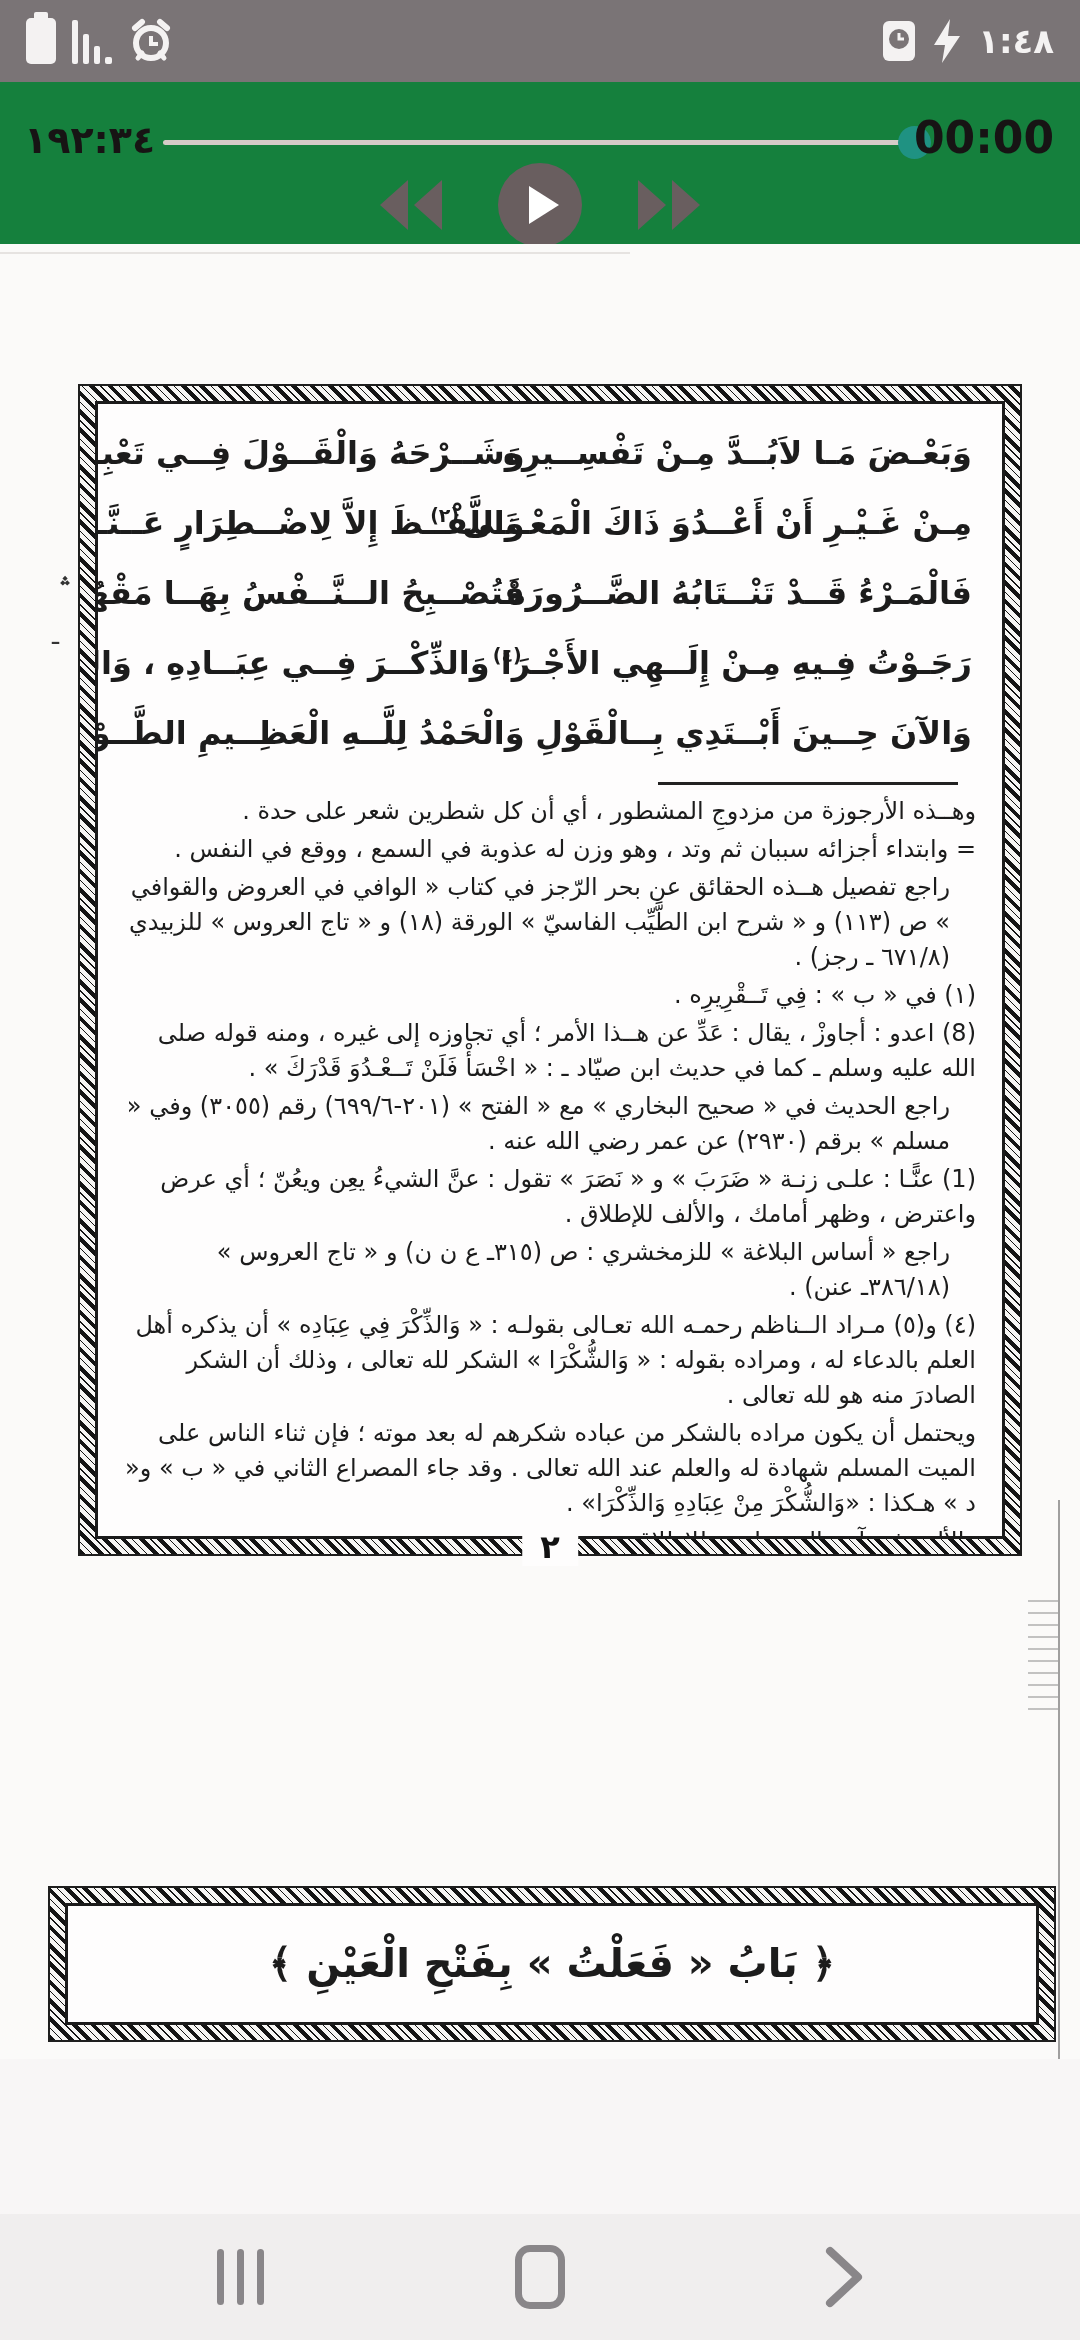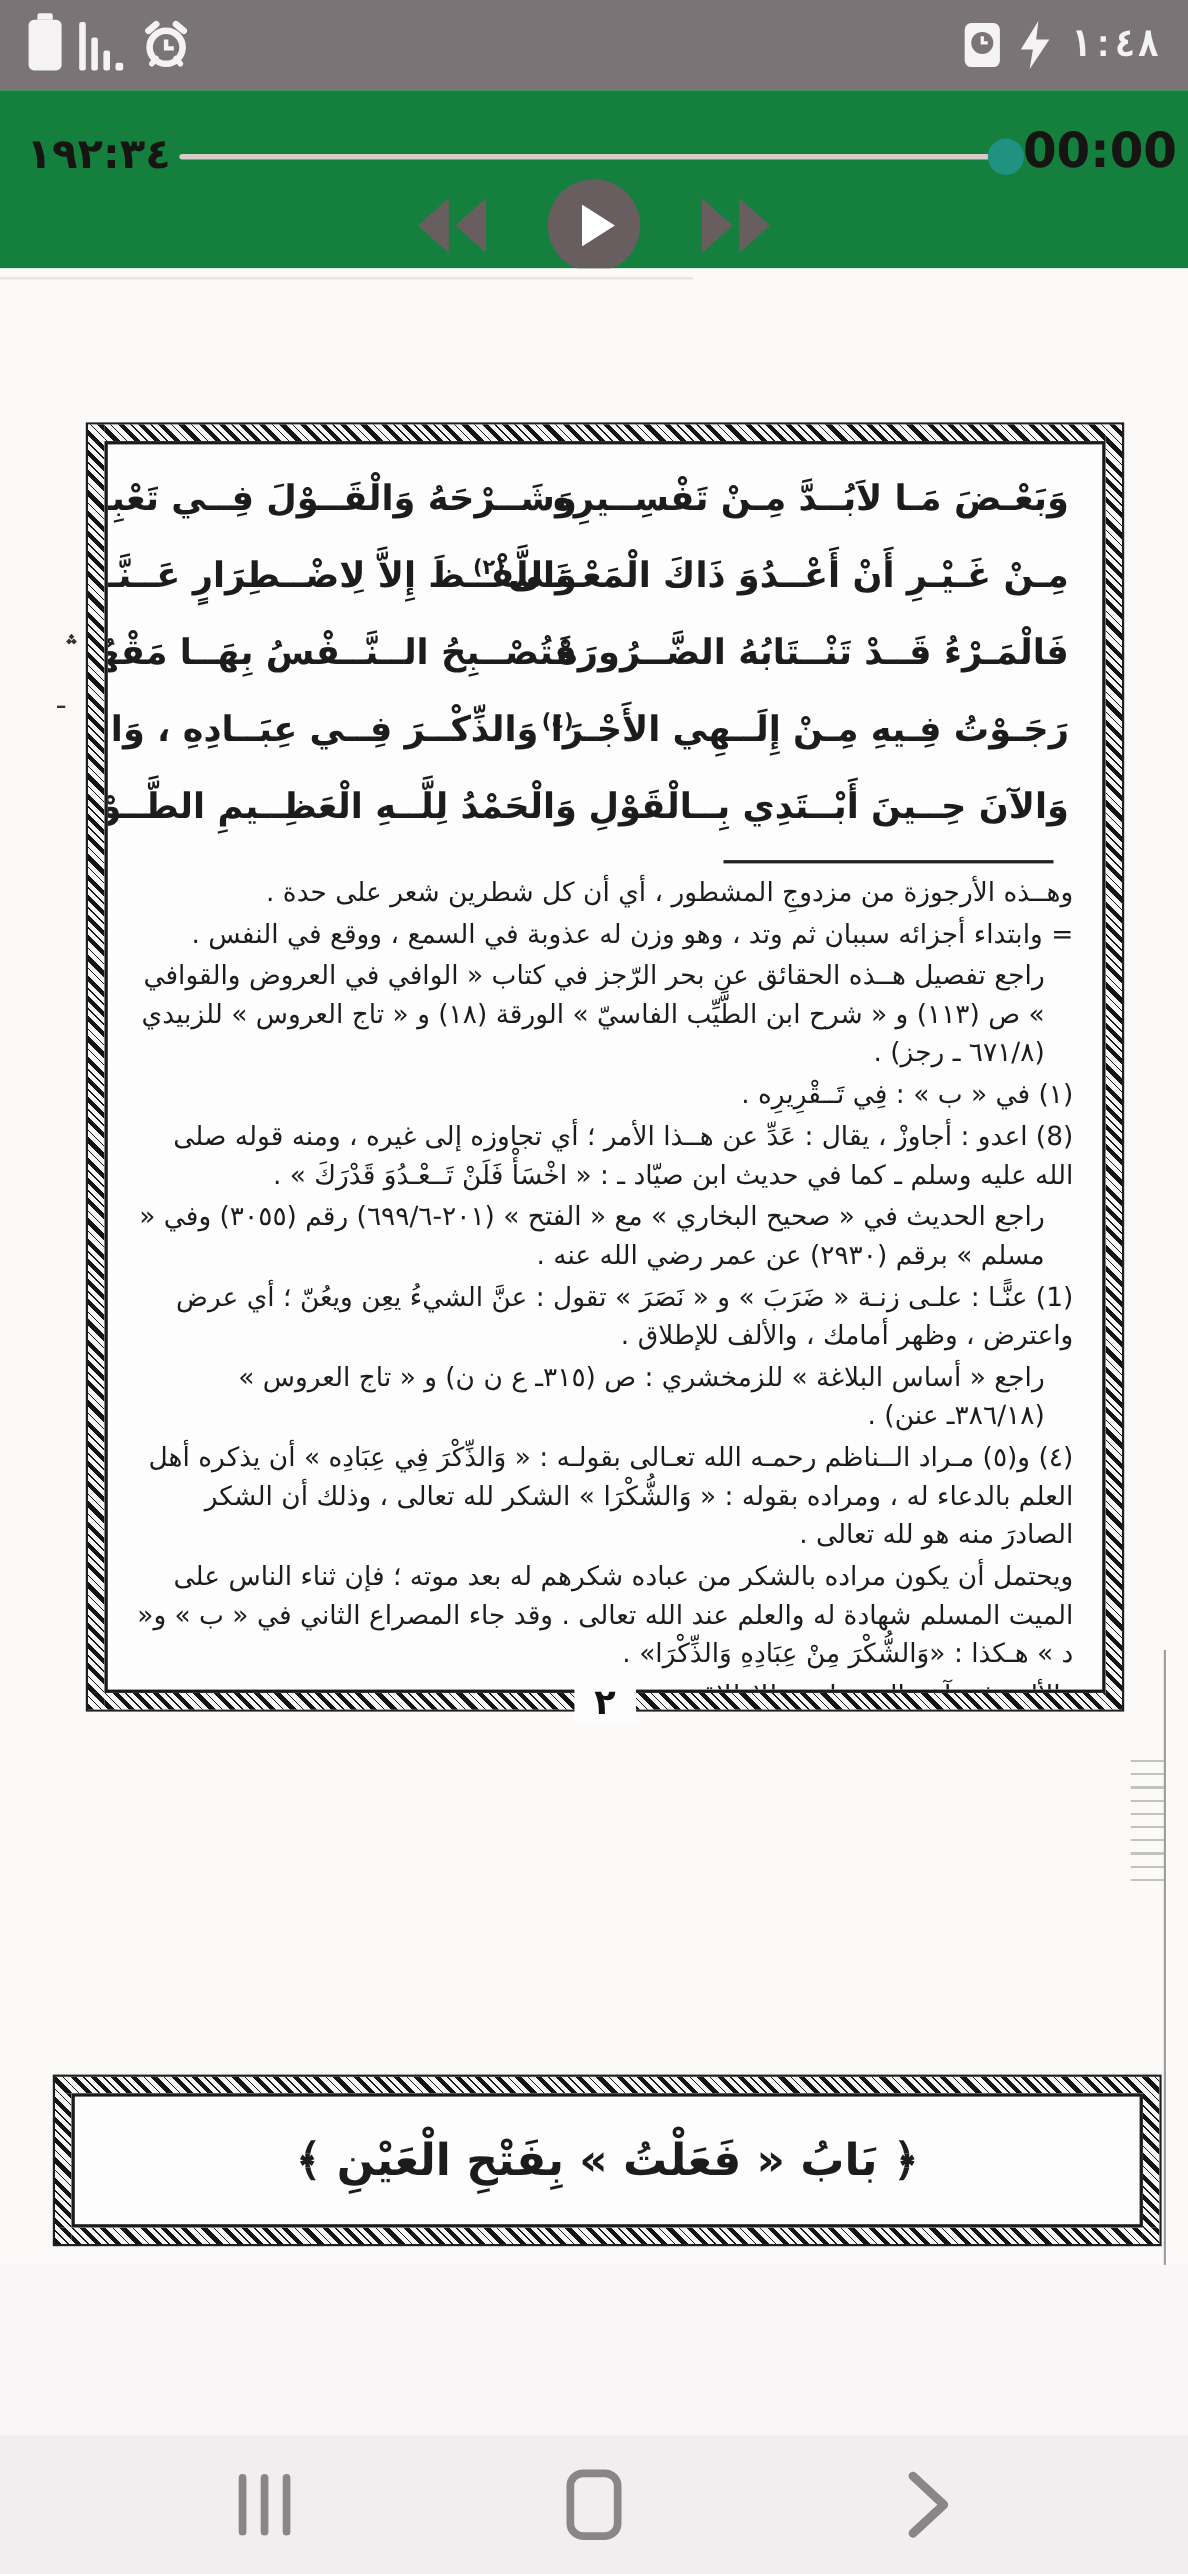--- a/index.html
+++ b/index.html
@@ -8,37 +8,37 @@
     background:#fbfaf9;
     font-family:"DejaVu Sans", sans-serif;
   }
   
   .status-bar{
     position:absolute;top:0;left:0;width:1080px;height:82px;
     background:#7a7476;display:flex;align-items:center;justify-content:space-between;
     padding:0 26px;box-sizing:border-box;color:#f4f2f2;
   }
   .sb-left,.sb-right{display:flex;align-items:center;gap:16px;}
-  .sb-time{font-size:34px;font-weight:bold;letter-spacing:1px;font-family:Liberation Mono, monospace;}
+  .sb-time{font-size:34px;font-weight:bold;letter-spacing:1px;}
   .battery{width:30px;height:46px;background:#f4f2f2;border-radius:5px;position:relative;}
   .battery:before{content:"";position:absolute;top:-6px;left:8px;width:14px;height:6px;background:#f4f2f2;border-radius:2px 2px 0 0;}
   .sig-bars{display:flex;align-items:flex-end;gap:5px;height:46px;}
   .sig-bars i{display:block;background:#f4f2f2;width:6px;border-radius:2px;}
   .sig-bars i:nth-child(1){height:44px;}
   .sig-bars i:nth-child(2){height:30px;}
   .sig-bars i:nth-child(3){height:18px;}
   .sig-bars i:nth-child(4){height:7px;width:7px;}
   
   .player{
     position:absolute;top:82px;left:0;width:1080px;height:162px;
     background:#15803d;
   }
   .time-label{font-size:38px;font-weight:bold;color:#171414;}
   .dur{position:absolute;left:24px;top:36px;}
-  .pos{position:absolute;right:10px;top:30px;font-size:44px;}
+  .pos{position:absolute;right:26px;top:30px;font-size:44px;}
   .track{position:absolute;left:163px;top:58px;width:752px;height:5px;background:#d5cbc7;border-radius:3px;}
   .thumb{position:absolute;left:898px;top:44px;width:33px;height:33px;border-radius:50%;background:#1f9282;}
   .controls{position:absolute;left:0;top:84px;width:1080px;height:78px;display:flex;align-items:center;justify-content:center;gap:56px;}
   .ctl-btn{border:none;background:none;padding:0;display:flex;align-items:center;justify-content:center;cursor:pointer;}
   .play-circle{width:84px;height:84px;border-radius:50%;background:#695e5f;display:flex;align-items:center;justify-content:center;}
   
   .content{position:absolute;top:244px;left:0;width:1080px;height:1815px;background:#fbfaf9;overflow:hidden;}
   .scan-top-line{position:absolute;top:8px;left:0;width:630px;height:2px;background:#e6e3e1;}
   .page-frame{
     position:absolute;box-sizing:border-box;background:#fefdfd;

